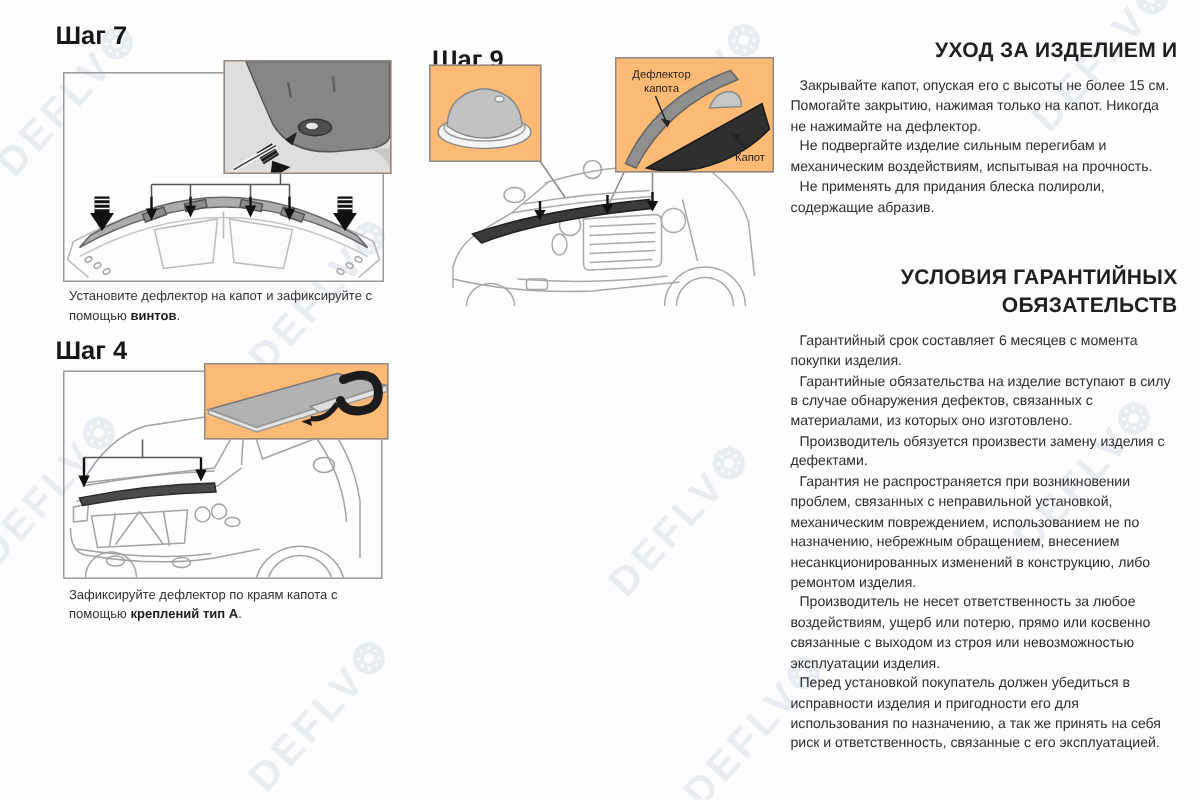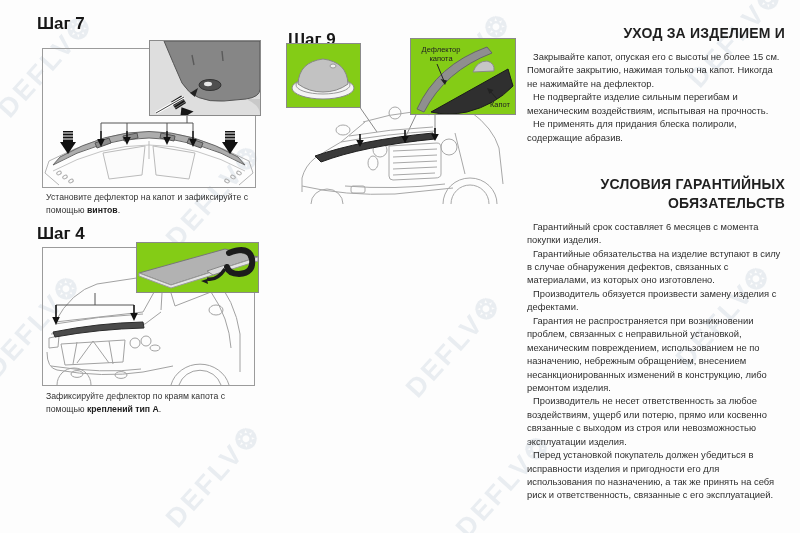--- a/index.html
+++ b/index.html
@@ -29,21 +29,21 @@
     color:#171717;
   }
   .illu-box {
     position:absolute;
     border:1px solid #9b9b9b;
     background:transparent;
   }
   .inset-box {
     position:absolute;
     border:1px solid #8a8a8a;
-    background:#84cc16;
+    background:#fdba74;
     z-index:3;
   }
   .caption {
     position:absolute;
     font-size:8.7px;
     line-height:1.45;
     color:#333;
   }
   .caption b { color:#1d1d1d; }
   svg { display:block; }

